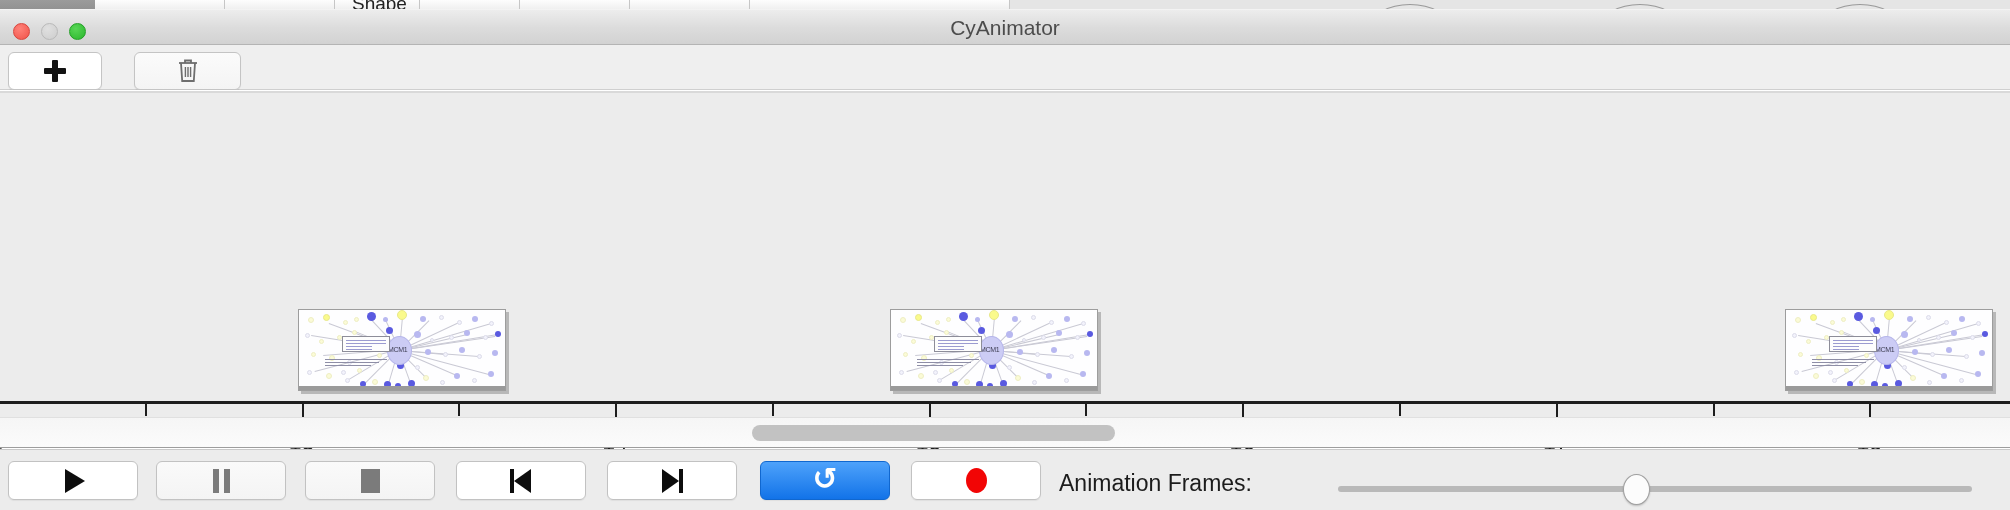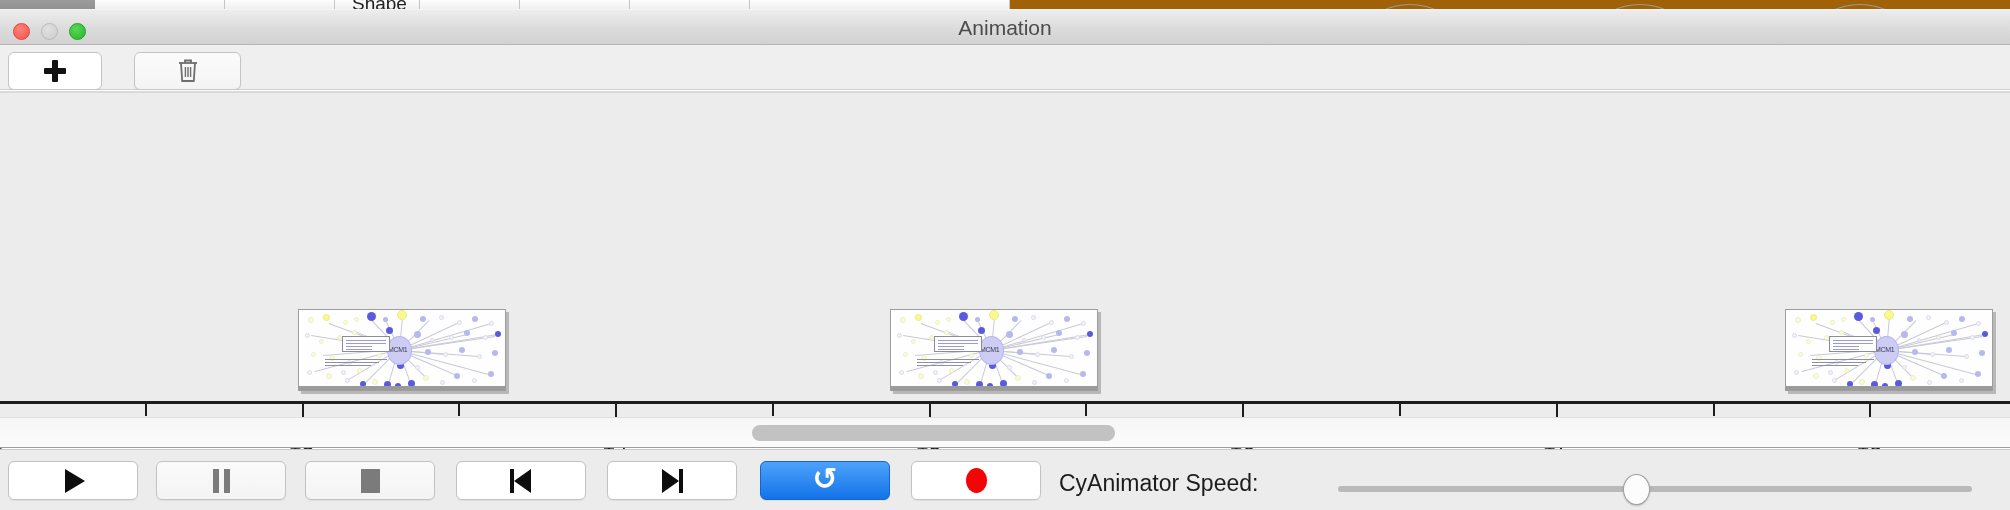--- a/index.html
+++ b/index.html
@@ -8,21 +8,21 @@
     font-family: "Liberation Sans", sans-serif;
     overflow: hidden;
     background: #ffffff;
   }
 
   #app { position: relative; width: 2010px; height: 510px; }
 
   
   .bg-window {
     position: absolute; left: 0; top: 0; width: 2010px; height: 14px;
-    background: #a16207;
+    background: #e5e5e5;
     overflow: hidden;
   }
   .bg-seg {
     position: absolute; top: 0; height: 14px;
     background: linear-gradient(to bottom, #fdfdfd 0%, #e8e8e8 100%);
     border-right: 1px solid #c6c6c6;
   }
   .bg-dark {
     position: absolute; left: 0; top: 0; width: 95px; height: 13px;
     background: linear-gradient(to bottom, #9b9b9b 0%, #8e8e8e 100%);
@@ -257,21 +257,21 @@
     <div class="bg-text" style="left:352px;top:-7px;">Shape</div>
     <div class="bg-arc" style="left:1370px;top:4px;width:80px;height:46px;"></div>
     <div class="bg-arc" style="left:1600px;top:4px;width:80px;height:46px;"></div>
     <div class="bg-arc" style="left:1820px;top:4px;width:80px;height:46px;"></div>
   </div>
 
   <div class="titlebar">
     <div class="traffic tl-close"></div>
     <div class="traffic tl-min"></div>
     <div class="traffic tl-max"></div>
-    <div class="win-title">Animation</div>
+    <div class="win-title">CyAnimator</div>
   </div>
 
   <div class="toolbar">
     <div class="btn btn-add">
       <div class="plus-icon"></div>
     </div>
     <div class="btn btn-del dim">
       <svg width="22" height="26" viewBox="0 0 22 26">
         <path d="M2 5 h18" stroke="#6e6e6e" stroke-width="1.8" fill="none"></path>
         <path d="M8 5 v-2.5 h6 V5" stroke="#6e6e6e" stroke-width="1.8" fill="none"></path>
@@ -605,18 +605,18 @@
           <div class="tri"></div>
         </div>
     </div>
     <div class="tbtn active" style="left:760px;">
       <div class="ic-loop">↺</div>
     </div>
     <div class="tbtn" style="left:911px;">
       <div class="ic-record"></div>
     </div>
 
-    <div class="speed-label">CyAnimator Speed:</div>
+    <div class="speed-label">Animation Frames:</div>
     <div class="slider-track"></div>
     <div class="slider-thumb" id="speed-thumb" style="left: 1622.98px;"></div>
   </div>
 
 </div>
 
 </body></html>

